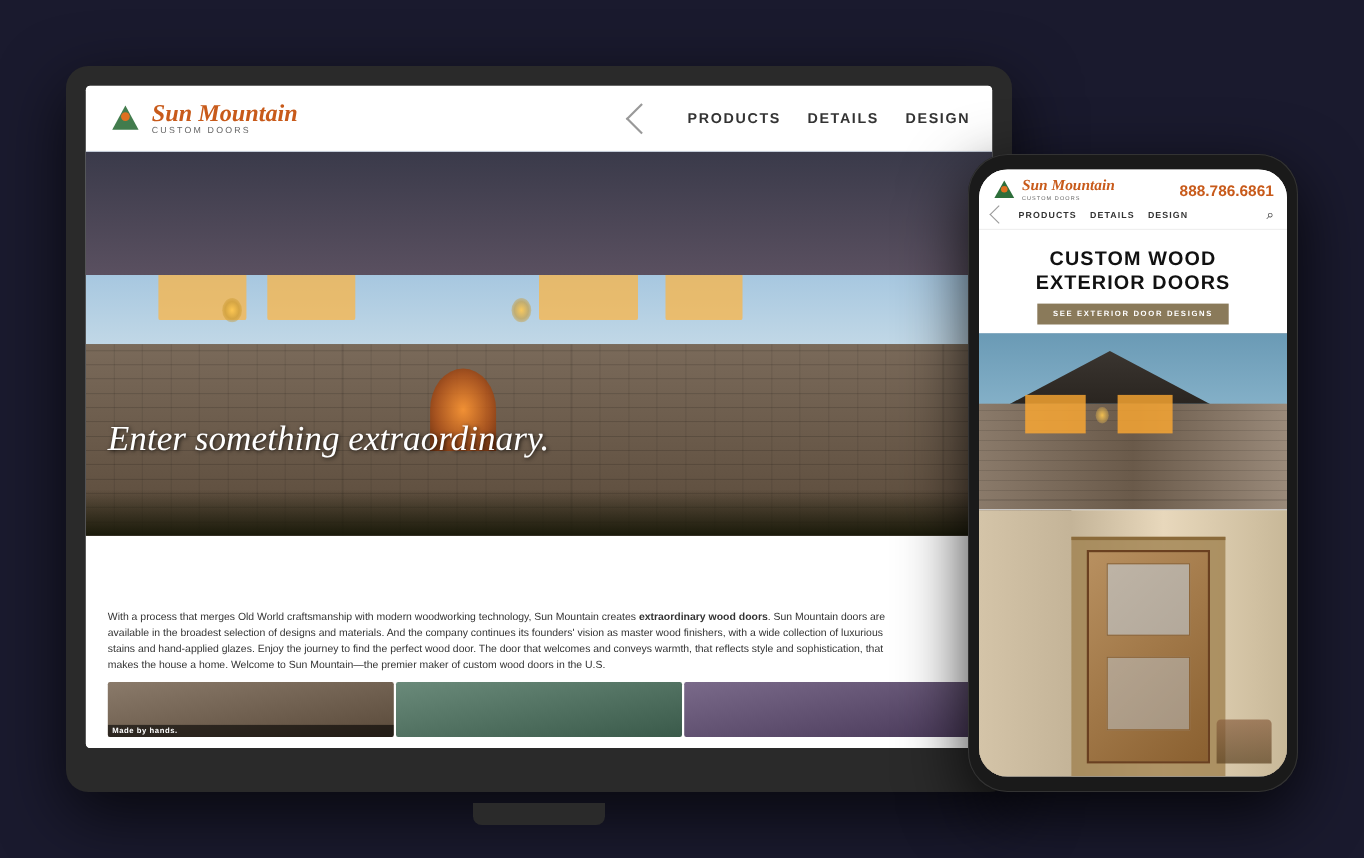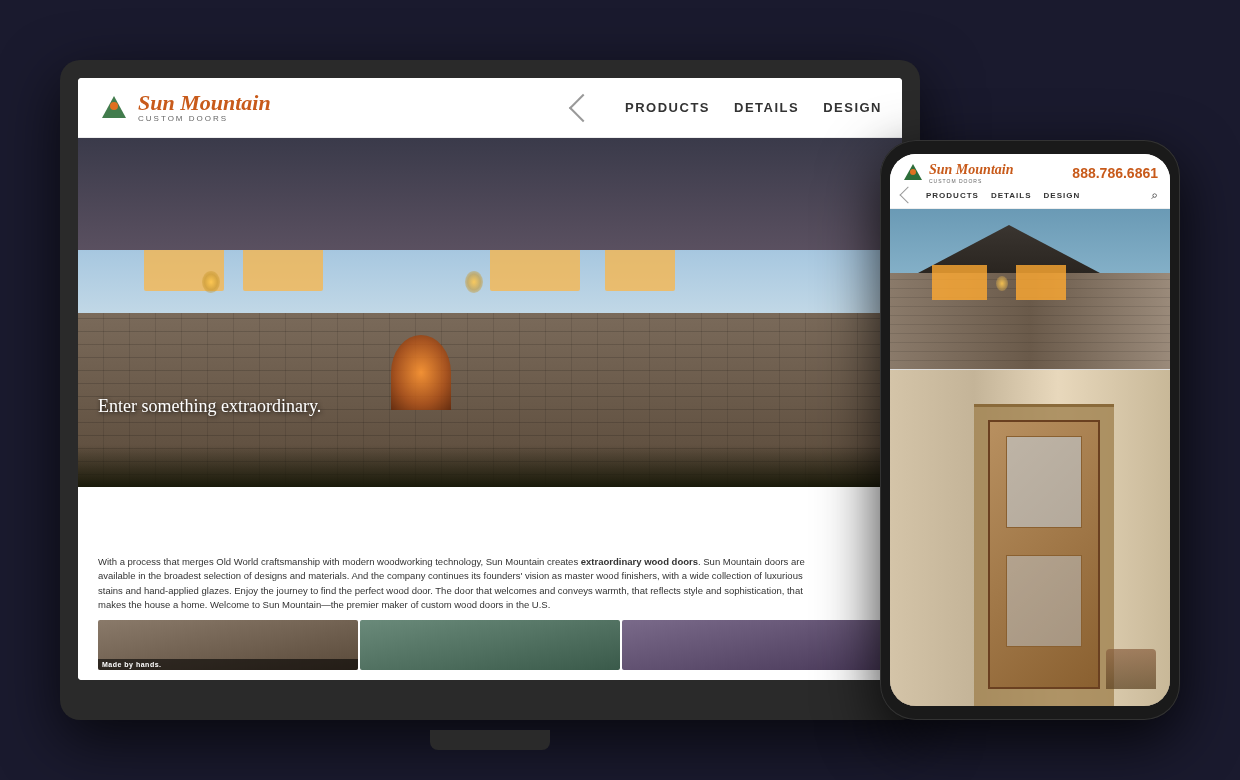--- a/index.html
+++ b/index.html
@@ -190,24 +190,25 @@
       height: 75px;
       background: radial-gradient(ellipse at center, rgba(255,150,50,0.9) 0%, rgba(180,80,20,0.8) 60%, rgba(100,40,10,0.9) 100%);
       border-radius: 50% 50% 0 0;
     }
 
     .hero-text {
       position: absolute;
       bottom: 20%;
       left: 20px;
       color: white;
-      font-size: 18px;
+      font-size: 32px;
       font-weight: 300;
       text-shadow: 1px 1px 4px rgba(0,0,0,0.8);
       font-family: Georgia, serif;
+      font-style: italic;
     }
 
     
     .desktop-body {
       background: #fff;
       padding: 20px 20px 10px;
       flex-shrink: 0;
     }
 
     .desktop-body-text {
@@ -562,20 +563,24 @@
           <div class="mobile-back-arrow"></div>
           <span class="mobile-nav-item">PRODUCTS</span>
           <span class="mobile-nav-item">DETAILS</span>
           <span class="mobile-nav-item">DESIGN</span>
           <span class="mobile-search-icon">⌕</span>
         </div>
       </div>
 
       <div class="mobile-content">
 
+        <div class="mobile-title-section">
+          <h1 class="mobile-main-title">CUSTOM WOOD EXTERIOR DOORS</h1>
+          <div class="mobile-cta-btn">SEE EXTERIOR DOOR DESIGNS</div>
+        </div>
 
         <div class="mobile-images">
 
           <div class="mobile-img-top">
             <div class="mobile-img-sky"></div>
 
             <div style="position:absolute;top:30%;left:0;right:0;height:40%;background:linear-gradient(to bottom,#8a9aaa 0%,#6a7a8a 100%);clip-path:polygon(0 60%,15% 20%,35% 50%,55% 15%,75% 40%,90% 25%,100% 35%,100% 100%,0 100%);"></div>
             <div class="mobile-img-ground"></div>
             <div class="mobile-img-house"></div>
 

